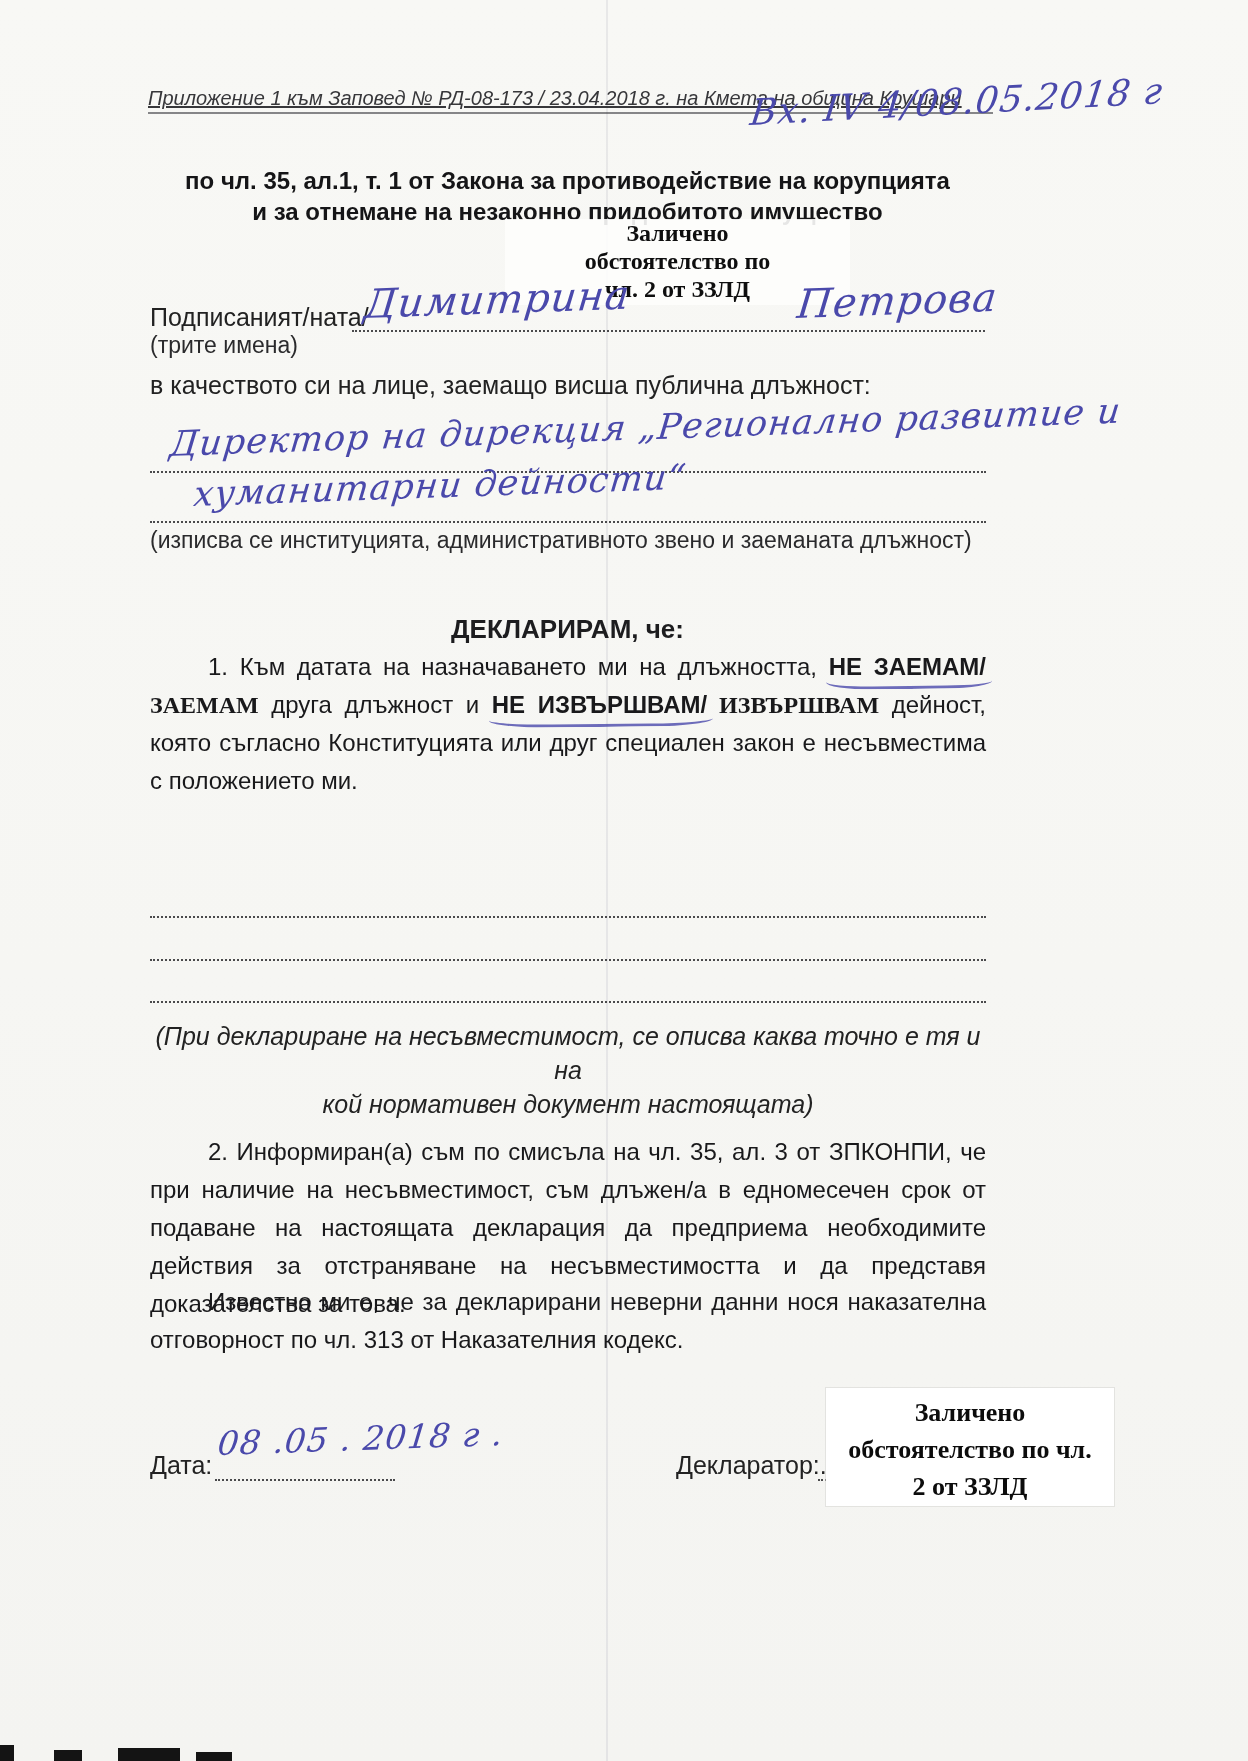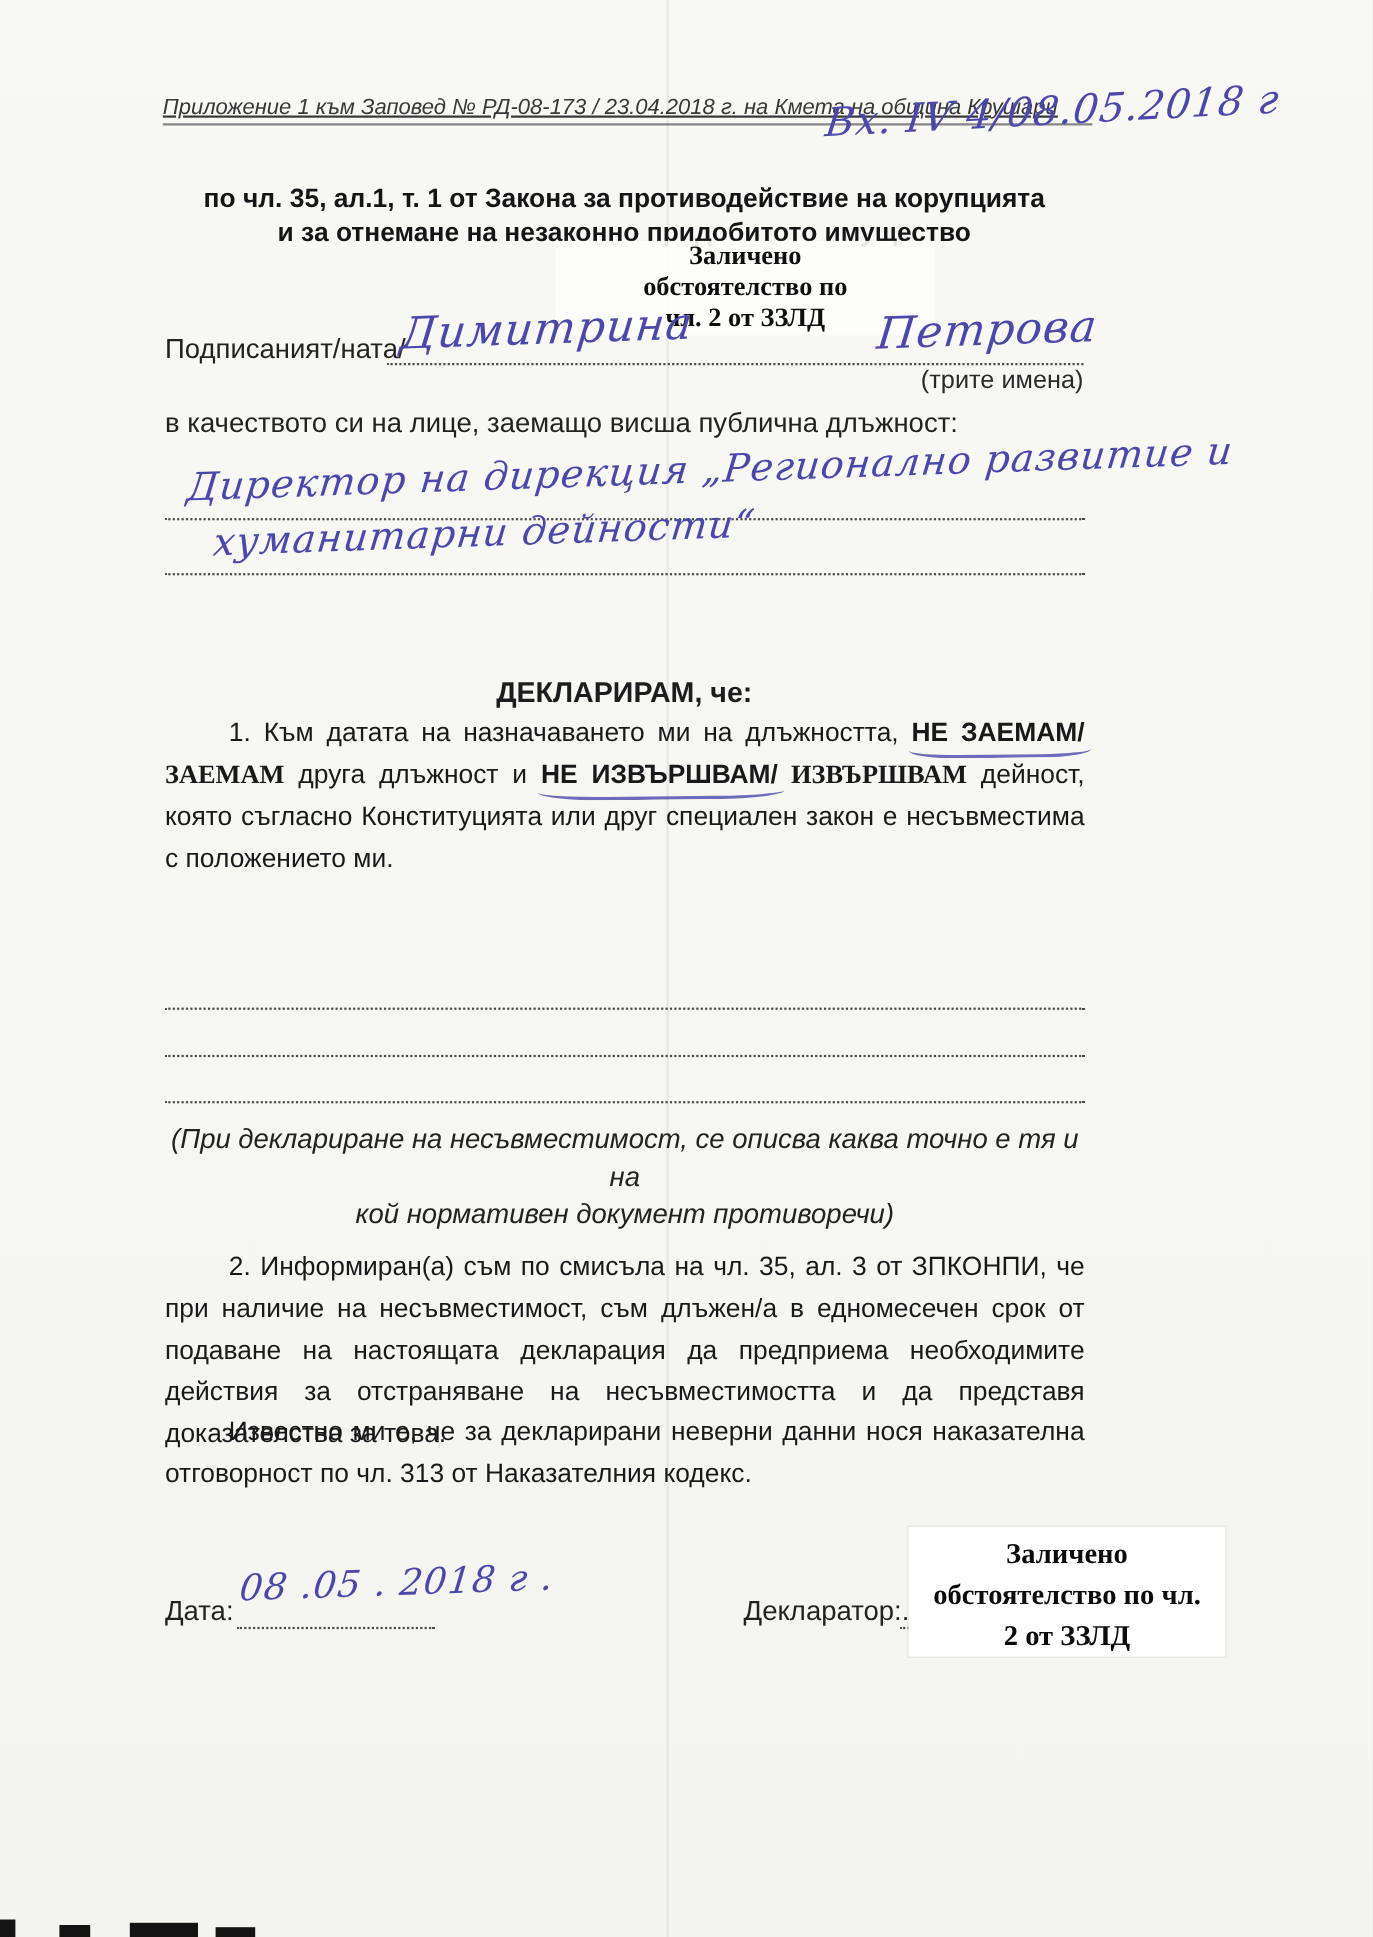--- a/index.html
+++ b/index.html
@@ -38,21 +38,21 @@
   .subtitle{left:150px;top:165px;width:835px;text-align:center;font-size:24px;font-weight:700;line-height:31px;color:#151517;}
   .redactTop{
     left:505px;top:219px;width:345px;height:86px;
     background:rgba(253,253,252,.9);
     text-align:center;
     font-family:"Liberation Serif",serif;
     font-weight:700;font-size:24px;line-height:28px;color:#0e0e0e;
   }
   .rowline{height:0;border-bottom:2px dotted #4a4a4c;}
   .label{font-size:25px;color:#222;}
-  .caption{text-align:right;font-size:23px;color:#2a2a2c;}
+  .caption{text-align:left;font-size:23px;color:#2a2a2c;}
   .par{
     left:150px;width:836px;
     font-size:24px;line-height:38px;
     text-align:justify;text-indent:58px;color:#19191b;
   }
   .b{font-weight:700;font-family:Liberation Serif, serif;}
   .bu{font-weight:700;text-decoration-thickness:2px;margin-top:10px;}
   .pen{position:relative;}
   .pen::after{
     content:"";position:absolute;left:-3px;right:-6px;bottom:-9px;height:12px;
@@ -100,32 +100,33 @@
   <div class="abs hw" style="left:362px;top:281px;font-size:40px;">Димитрина</div>
   <div class="abs hw" style="left:795px;top:281px;font-size:40px;">Петрова</div>
   <div class="abs caption" style="left:150px;top:332px;width:835px;">(трите имена)</div>
 
   <div class="abs label" style="left:150px;top:371px;">в качеството си на лице, заемащо висша публична длъжност:</div>
 
   <div class="abs rowline" style="left:150px;top:471px;width:836px;"></div>
   <div class="abs hw" style="left:168px;top:424px;font-size:35px;">Директор на дирекция „Регионално развитие и</div>
   <div class="abs rowline" style="left:150px;top:521px;width:836px;"></div>
   <div class="abs hw" style="left:192px;top:474px;font-size:35px;">хуманитарни дейности“</div>
+  <div class="abs caption" style="left:150px;top:527px;width:835px;">(изписва се институцията, административното звено и заеманата длъжност)</div>
 
   <div class="abs" style="left:150px;top:614px;width:835px;text-align:center;font-size:26px;font-weight:700;">ДЕКЛАРИРАМ, че:</div>
 
   <p class="abs par" style="top:648px;margin:0;"><span>1. Към датата на назначаването ми на длъжността, </span><span class="bu pen">НЕ ЗАЕМАМ/</span><span class="b"> ЗАЕМАМ</span><span> друга длъжност и </span><span class="bu pen">НЕ ИЗВЪРШВАМ/</span><span class="b"> ИЗВЪРШВАМ</span><span> дейност, която съгласно Конституцията или друг специален закон е несъвместима с положението ми.</span></p>
 
   <div class="abs rowline" style="left:150px;top:916px;width:836px;"></div>
   <div class="abs rowline" style="left:150px;top:959px;width:836px;"></div>
   <div class="abs rowline" style="left:150px;top:1001px;width:836px;"></div>
 
   <div class="abs noteItalic" style="top:1019px;">
     <div>(При деклариране на несъвместимост, се описва каква точно е тя и на</div>
-    <div>кой нормативен документ противоречи)</div>
+    <div>кой нормативен документ настоящата)</div>
   </div>
 
   <p class="abs par" style="top:1133px;margin:0;">2. Информиран(а) съм по смисъла на чл. 35, ал. 3 от ЗПКОНПИ, че при наличие на несъвместимост, съм длъжен/а в едномесечен срок от подаване на настоящата декларация да предприема необходимите действия за отстраняване на несъвместимостта и да представя доказателства за това.</p>
 
   <p class="abs par" style="top:1283px;margin:0;">Известно ми е, че за декларирани неверни данни нося наказателна отговорност по чл. 313 от Наказателния кодекс.</p>
 
   <span class="abs label" style="left:150px;top:1451px;">Дата:</span>
   <div class="abs rowline" style="left:215px;top:1479px;width:180px;"></div>
   <div class="abs hw" style="left:216px;top:1424px;font-size:33px;">08 .05 . 2018 г .</div>
 

